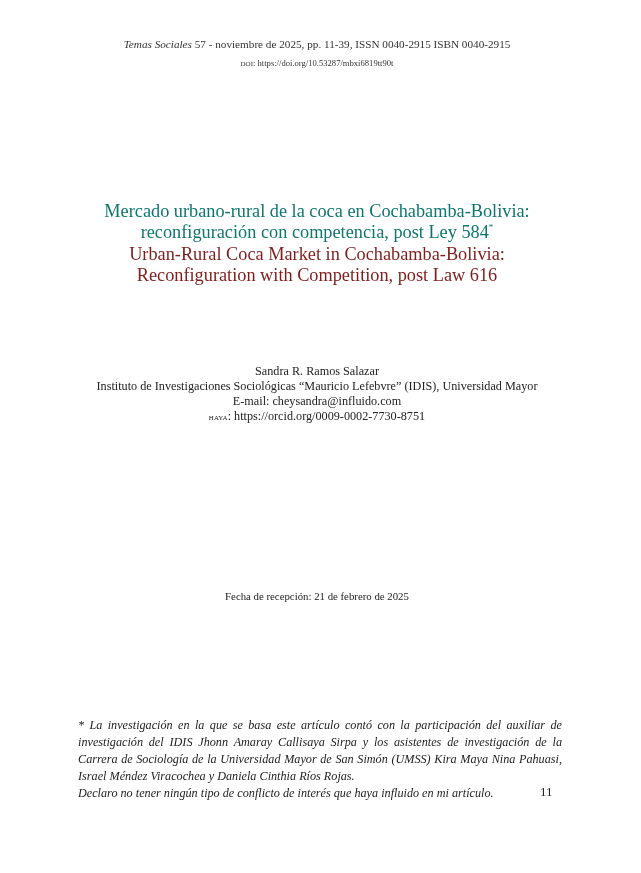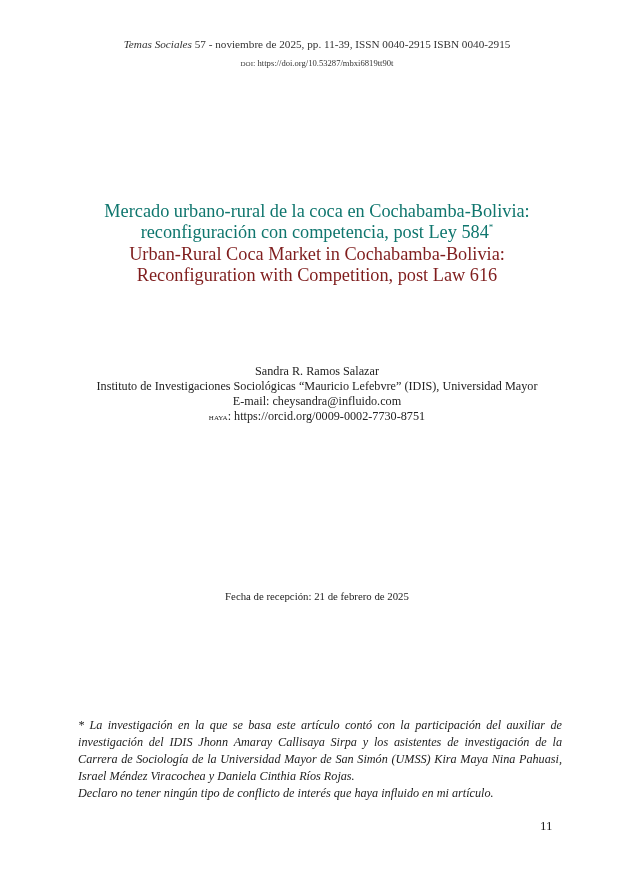--- a/index.html
+++ b/index.html
@@ -11,21 +11,21 @@
   .doi-line { top: 57px; font-size: 8.6px; color: #333; }
   .sc { font-variant: small-caps; font-size: 10px; }
   .title-es { top: 201px; font-size: 18.3px; line-height: 21px; color: #0f766e; }
   .title-es sup { font-size: 9px; vertical-align: 8px; line-height: 0; }
   .title-en { top: 244px; font-size: 18.3px; line-height: 21px; color: #7f1d1d; }
   .author { top: 364px; font-size: 12.2px; line-height: 15px; color: #222; }
   .dates { top: 546px; font-size: 10.8px; line-height: 21px; color: #222; margin-top: 40px; }
   .footnote { position: absolute; left: 78px; width: 484px; top: 717px;
               font-size: 12.2px; line-height: 17px; color: #222; text-align: justify; font-style: italic; }
   .footnote p { margin: 0; }
-  .page-number { position: absolute; left: 540px; top: 818px; font-size: 13px; color: #222; }
+  .page-number { position: absolute; left: 540px; top: 784px; font-size: 13px; color: #222; }
 </style>
 </head>
 <body>
 
 <div class="abs header-line">
   <i>Temas Sociales</i><span> 57 - noviembre de 2025, pp. 11-39, ISSN 0040-2915 ISBN 0040-2915</span>
 </div>
 <div class="abs doi-line">
   <span class="sc">doi</span><span>: https://doi.org/10.53287/mbxi6819tt90t</span>
 </div>

